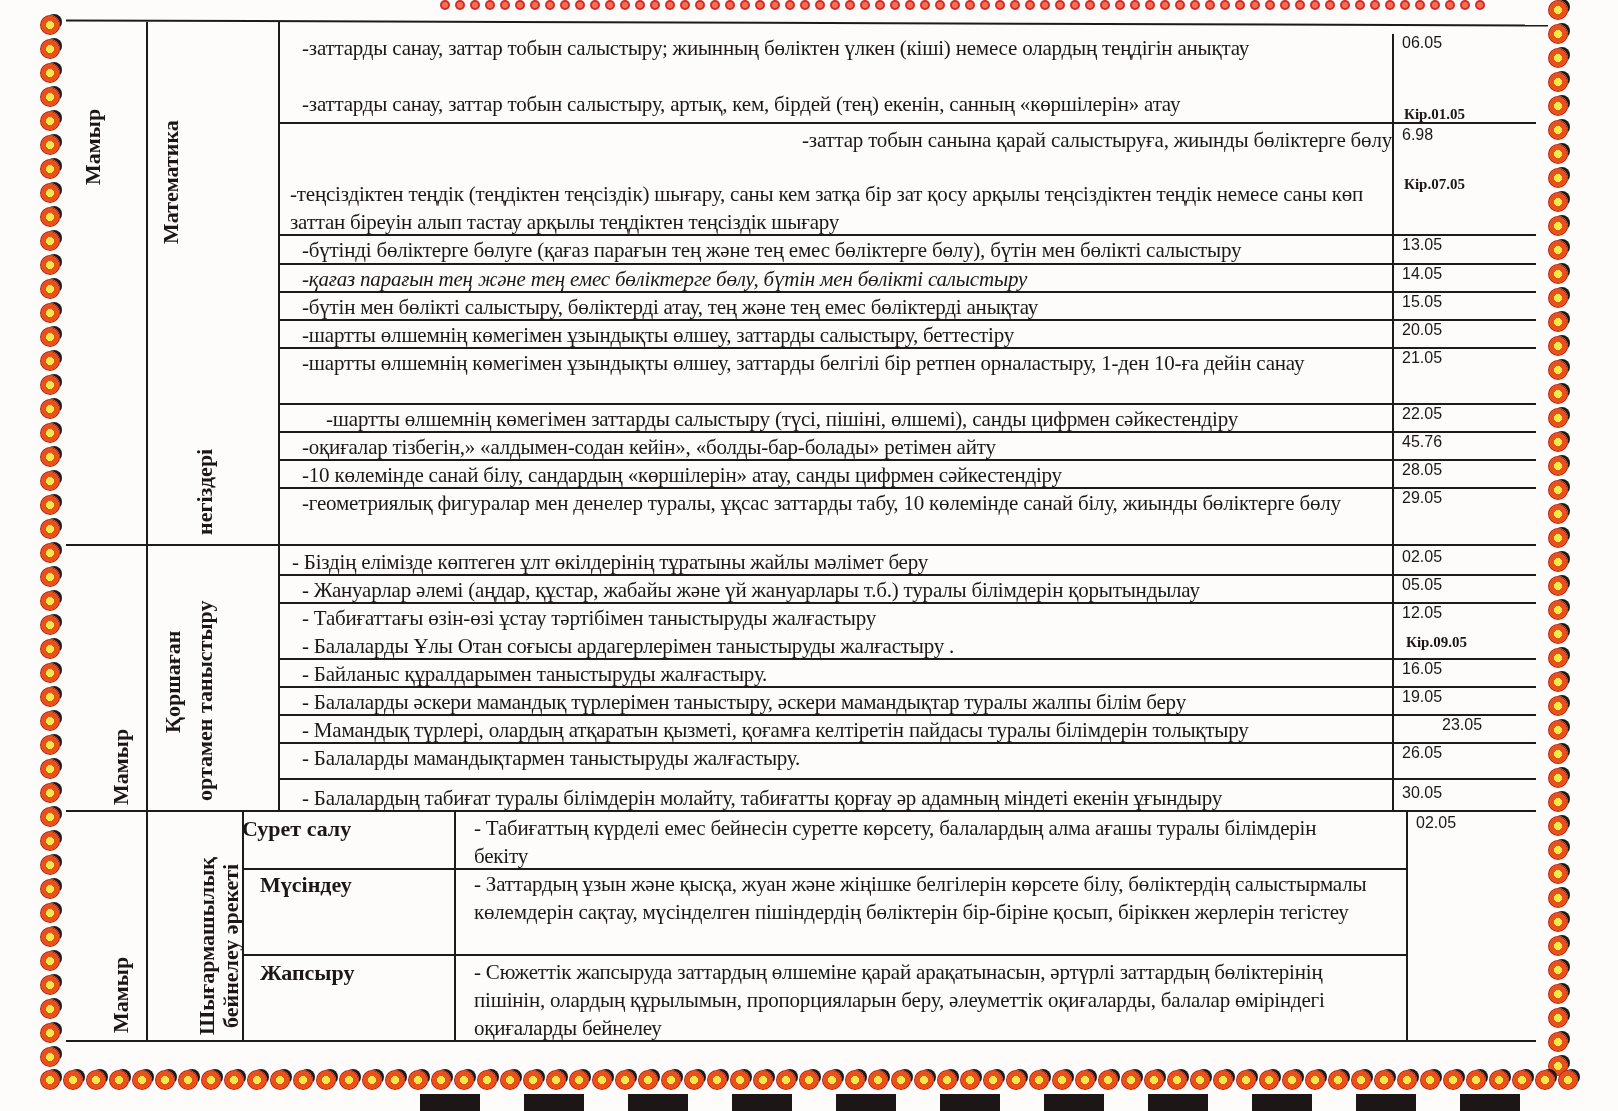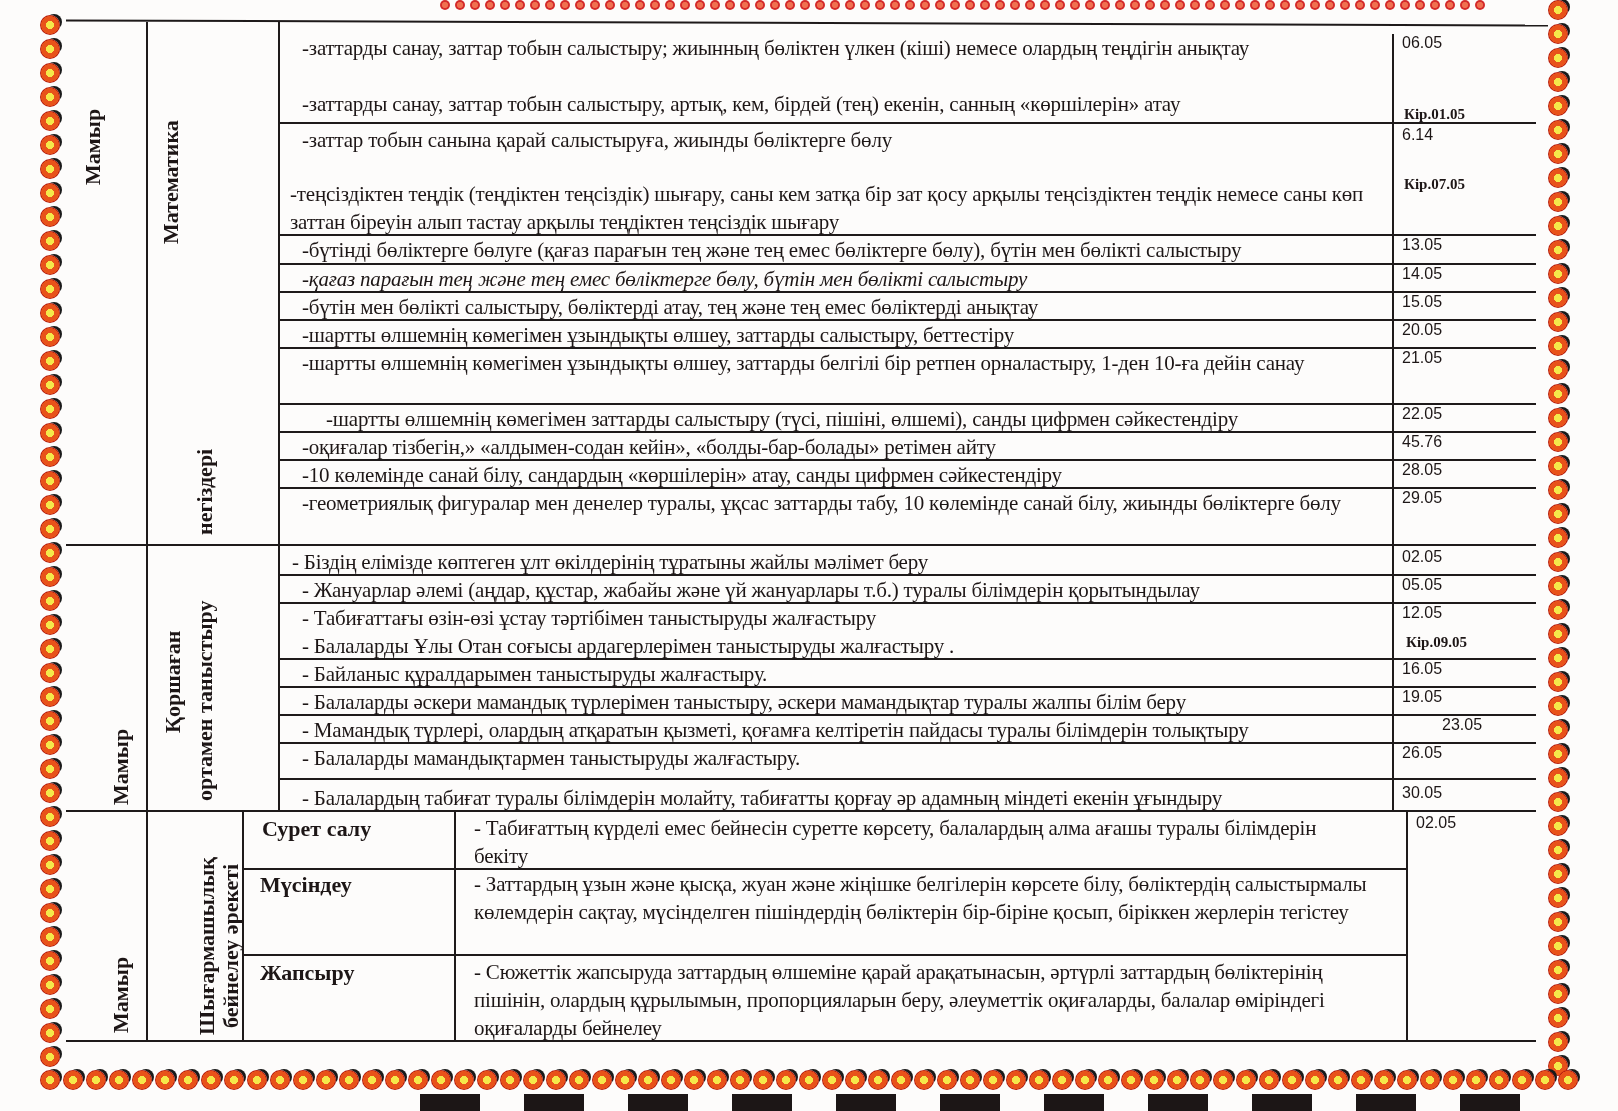--- a/index.html
+++ b/index.html
@@ -313,22 +313,22 @@
   <div class="vtext" style="left:14px;top:80px;height:90px;">Мамыр</div>
   <div class="vtext" style="left:92px;top:90px;height:140px;">Математика</div>
   <div class="vtext" style="left:126px;top:420px;height:100px;">негіздері</div>
 
   <div id="math-rows">
       <div class="row-text" style="left: 236px; top: 12px; width: 1090px;">-заттарды санау, заттар тобын салыстыру; жиынның бөліктен үлкен (кіші) немесе олардың теңдігін анықтау</div>
       <div class="date" style="left: 1336px; top: 12px;">06.05</div>
       <div class="row-text" style="left: 236px; top: 68px; width: 1090px;">-заттарды санау, заттар тобын салыстыру, артық, кем, бірдей (тең) екенін, санның «көршілерін» атау</div>
       <div class="kir" style="left: 1338px; top: 84px;">Кір.01.05</div>
       <div class="hline" style="left: 212px; top: 100px; width: 1258px;"></div>
-      <div class="row-text" style="left: 236px; top: 104px; width: 1090px;">-заттар тобын санына қарай салыстыруға, жиынды бөліктерге бөлу</div>
-      <div class="date" style="left: 1336px; top: 104px;">6.14</div>
+      <div class="row-text" style="left: 236px; top: 104px; width: 1090px; text-align: right;">-заттар тобын санына қарай салыстыруға, жиынды бөліктерге бөлу</div>
+      <div class="date" style="left: 1336px; top: 104px;">6.98</div>
       <div class="row-text" style="left: 224px; top: 158px; width: 1090px;">-теңсіздіктен теңдік (теңдіктен теңсіздік) шығару, саны кем затқа бір зат қосу арқылы теңсіздіктен теңдік немесе саны көп заттан біреуін алып тастау арқылы теңдіктен теңсіздік шығару</div>
       <div class="kir" style="left: 1338px; top: 154px;">Кір.07.05</div>
       <div class="hline" style="left: 212px; top: 212px; width: 1258px;"></div>
       <div class="row-text" style="left: 236px; top: 214px; width: 1090px;">-бүтінді бөліктерге бөлуге (қағаз парағын тең және тең емес бөліктерге бөлу), бүтін мен бөлікті салыстыру</div>
       <div class="date" style="left: 1336px; top: 214px;">13.05</div>
       <div class="hline" style="left: 212px; top: 241px; width: 1258px;"></div>
       <div class="row-text" style="left: 236px; top: 243px; width: 1090px; font-style: italic;">-қағаз парағын тең және тең емес бөліктерге бөлу, бүтін мен бөлікті салыстыру</div>
       <div class="date" style="left: 1336px; top: 243px;">14.05</div>
       <div class="hline" style="left: 212px; top: 269px; width: 1258px;"></div>
       <div class="row-text" style="left: 236px; top: 271px; width: 1090px;">-бүтін мен бөлікті салыстыру, бөліктерді атау, тең және тең емес бөліктерді анықтау</div>
@@ -384,21 +384,21 @@
       <div class="row-text" style="left: 236px; top: 762px; width: 1090px;">- Балалардың табиғат туралы білімдерін молайту, табиғатты қорғау әр адамның міндеті екенін ұғындыру</div>
       <div class="date" style="left: 1336px; top: 762px;">30.05</div>
     </div>
 
   <div class="vtext" style="left:42px;top:928px;height:90px;">Мамыр</div>
   <div class="vtext" style="left:128px;top:830px;height:188px;">Шығармашылық</div>
   <div class="vtext" style="left:152px;top:830px;height:188px;">бейнелеу әрекеті</div>
   <div class="date" style="left:1350px;top:792px;">02.05</div>
 
   <div id="art-rows">
-      <div class="sub-label" style="left: 196px; top: 794px;">Сурет салу</div>
+      <div class="sub-label" style="left: 176px; top: 794px;">Сурет салу</div>
       <div class="row-text" style="left: 408px; top: 792px; width: 900px;">- Табиғаттың күрделі емес бейнесін суретте көрсету, балалардың алма ағашы туралы білімдерін бекіту</div>
       <div class="hline" style="left: 176px; top: 846px; width: 1164px;"></div>
       <div class="sub-label" style="left: 194px; top: 850px;">Мүсіндеу</div>
       <div class="row-text" style="left: 408px; top: 848px; width: 900px;">- Заттардың ұзын және қысқа, жуан және жіңішке белгілерін көрсете білу, бөліктердің салыстырмалы көлемдерін сақтау, мүсінделген пішіндердің бөліктерін бір-біріне қосып, біріккен жерлерін тегістеу</div>
       <div class="hline" style="left: 176px; top: 932px; width: 1164px;"></div>
       <div class="sub-label" style="left: 194px; top: 938px;">Жапсыру</div>
       <div class="row-text" style="left: 408px; top: 936px; width: 900px;">- Сюжеттік жапсыруда заттардың өлшеміне қарай арақатынасын, әртүрлі заттардың бөліктерінің пішінін, олардың құрылымын, пропорцияларын беру, әлеуметтік оқиғаларды, балалар өміріндегі оқиғаларды бейнелеу</div>
     </div>
 </div>
 

